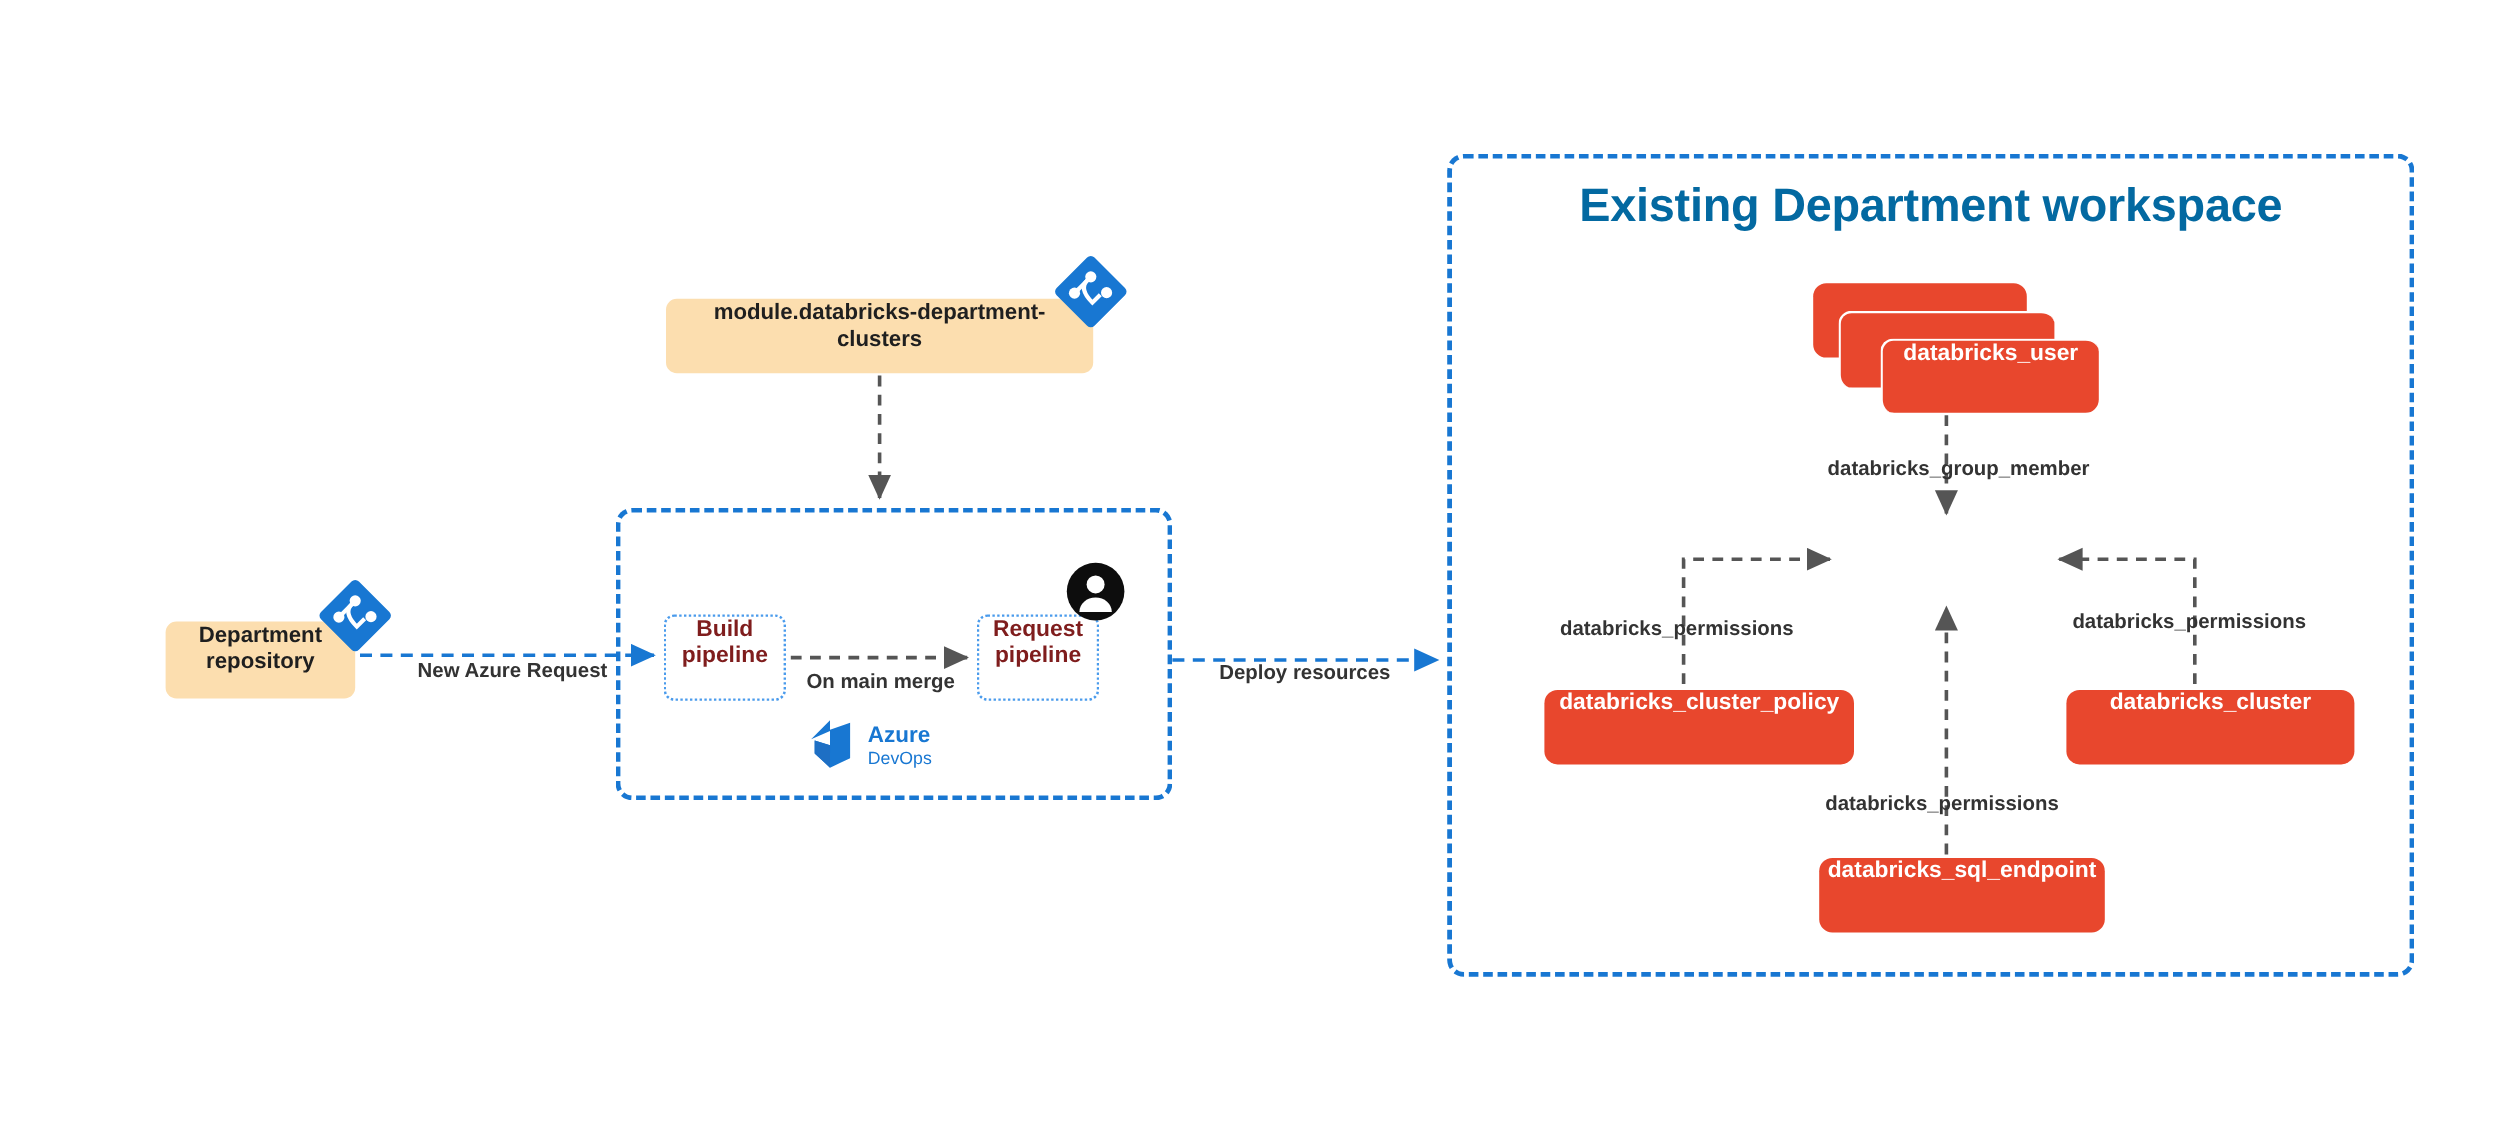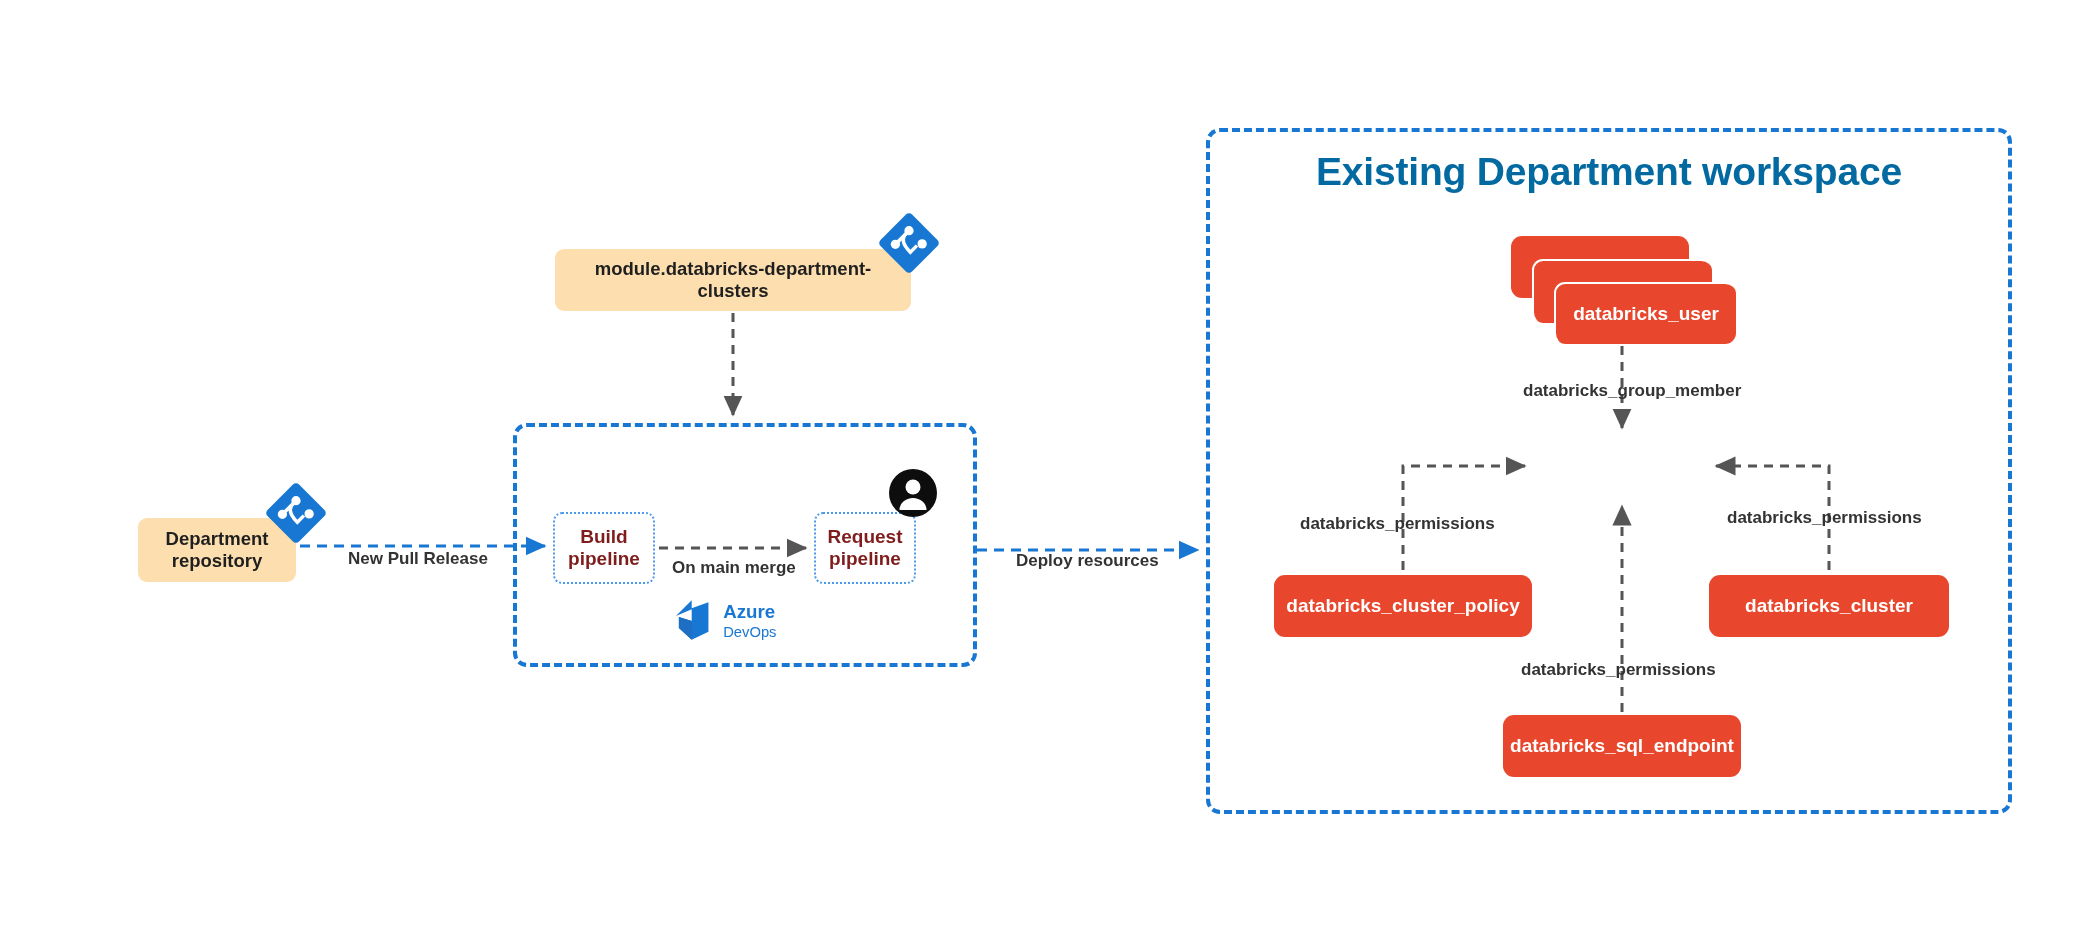--- a/index.html
+++ b/index.html
@@ -45,40 +45,41 @@
     font-weight: bold;
     color: #0369a1;
     letter-spacing: -0.2px;
   }
 
   
   .node {
     position: absolute;
     box-sizing: border-box;
     display: flex;
-    align-items: center;
+    align-items: flex-start;
     justify-content: center;
     text-align: center;
     line-height: 1.18;
   }
   .node-orange {
     background: #fcdeaf;
     border-radius: 9px;
     color: #1f1f1f;
     font-size: 18.5px;
     font-weight: bold;
     padding: 0 12px;
   }
   .node-red {
     background: #e8472d;
     border-radius: 11px;
     color: #ffffff;
     font-size: 19px;
     font-weight: bold;
     padding: 0 16px;
+    margin-left: 13px;
   }
   .node-pipeline {
     background: #ffffff;
     border: 2px dotted #4a9bec;
     border-radius: 9px;
     color: #7f1d1d;
     font-size: 19px;
     font-weight: bold;
   }
 
@@ -175,21 +176,21 @@
     </span>
   </div>
 
   <div id="release-pipeline" class="node node-pipeline">
     <span>
       <span>Request</span><br>
       <span>pipeline</span>
     </span>
   </div>
 
-  <div id="lbl-new-pr" class="edge-label">New Pull Release</div>
+  <div id="lbl-new-pr" class="edge-label">New Azure Request</div>
   <div id="lbl-on-merge" class="edge-label">On main merge</div>
   <div id="lbl-deploy" class="edge-label">Deploy resources</div>
 
   <svg id="git-icon-env" class="icon" viewBox="0 0 100 100">
     <g transform="rotate(45 50 50)">
       <rect x="14" y="14" width="72" height="72" rx="7" fill="#1877d2"></rect>
     </g>
     <g fill="#ffffff" transform="translate(50,50) rotate(45) translate(-50,-50)">
       <circle cx="36" cy="36" r="7.5"></circle>
       <circle cx="66" cy="36" r="7.5"></circle>

